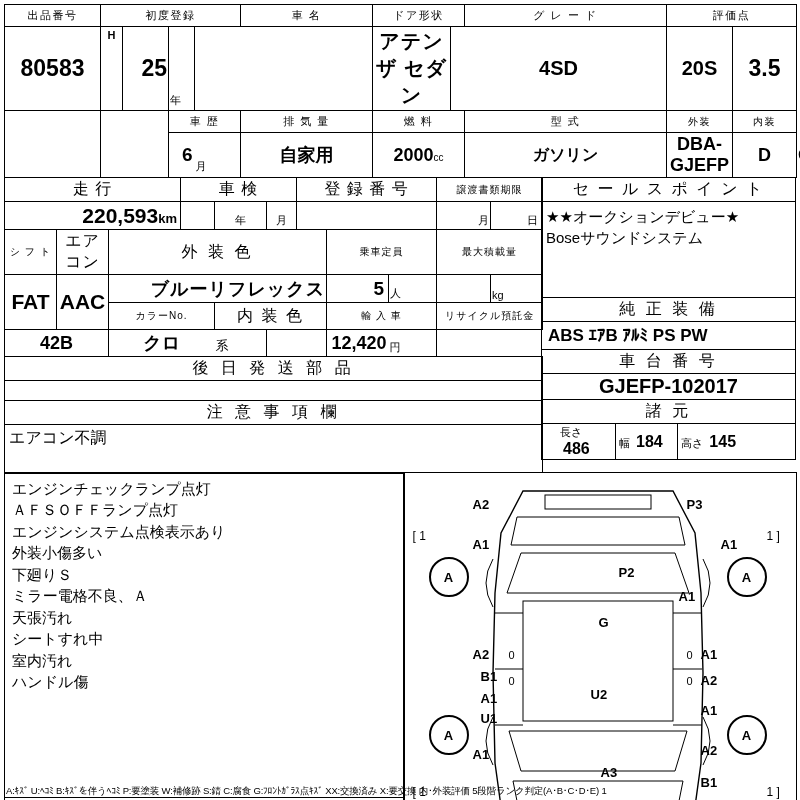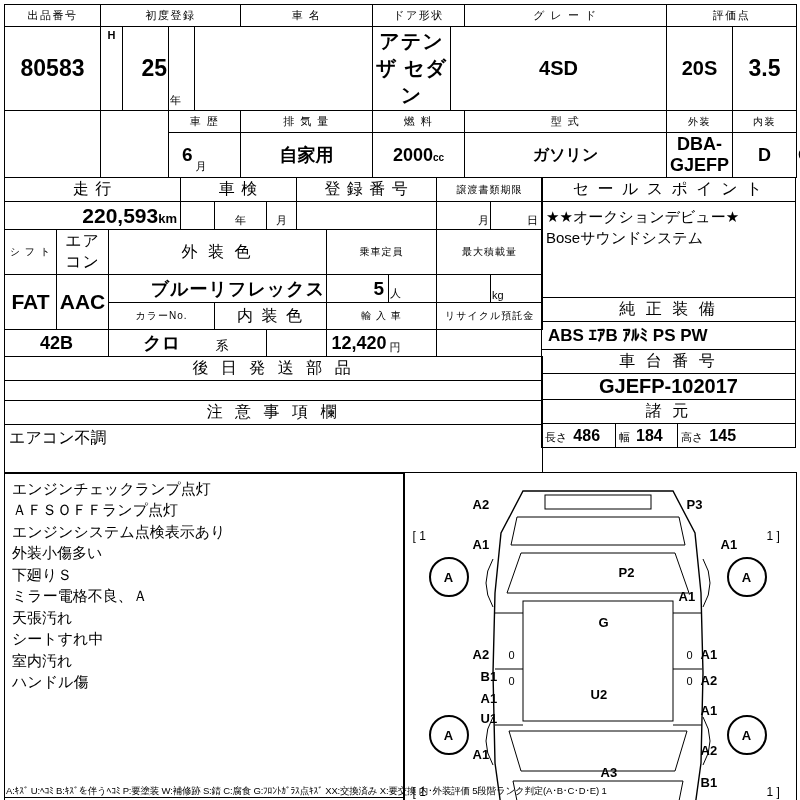--- a/index.html
+++ b/index.html
@@ -19,21 +19,21 @@
   table { border-collapse: collapse; }
   .bx { border: 1px solid #000; }
   .lbl { font-size: 16px; text-align: center; letter-spacing: 1px; }
 
   
   .top { width: 792px; table-layout: fixed; }
   .top td { border: 1px solid #000; height: 22px; }
   .t-lbl { font-size: 11px; text-align: center; letter-spacing: 1.5px; }
   .t-val { font-size: 19px; text-align: center; font-weight: bold; }
 
-  .unit { font-size: 10px; font-weight: bold; letter-spacing: 0; }
+  .unit { font-size: 10px; font-weight: normal; letter-spacing: 0; }
 
   .inspect { font-size: 15px; line-height: 21.5px; padding-left: 6px; }
 
   .footnote {
     position: absolute;
     left: 6px; bottom: 2px;
     font-size: 9.5px;
     white-space: nowrap;
     letter-spacing: -0.2px;
   }
@@ -236,21 +236,21 @@
           <tr style="height:20px">
             <td colspan="4" class="lbl bx" style="letter-spacing:3px">車 台 番 号</td>
           </tr>
           <tr style="height:26px">
             <td colspan="4" class="bx" style="text-align:center;font-size:20px;font-weight:bold">GJEFP-102017</td>
           </tr>
           <tr style="height:20px">
             <td colspan="4" class="lbl bx" style="letter-spacing:3px">諸 元</td>
           </tr>
           <tr style="height:24px">
-            <td class="bx" style="font-size:11px;padding-left:3px">
+            <td class="bx" style="font-size:11px;padding-left:18px">
               <span>長さ</span>
               <span style="font-size:16px;font-weight:bold;margin-left:3px">486</span>
             </td>
             <td class="bx" style="font-size:11px;padding-left:3px">
               <span>幅</span>
               <span style="font-size:16px;font-weight:bold;margin-left:3px">184</span>
             </td>
             <td colspan="2" class="bx" style="font-size:11px;padding-left:3px">
               <span>高さ</span>
               <span style="font-size:16px;font-weight:bold;margin-left:3px">145</span>

